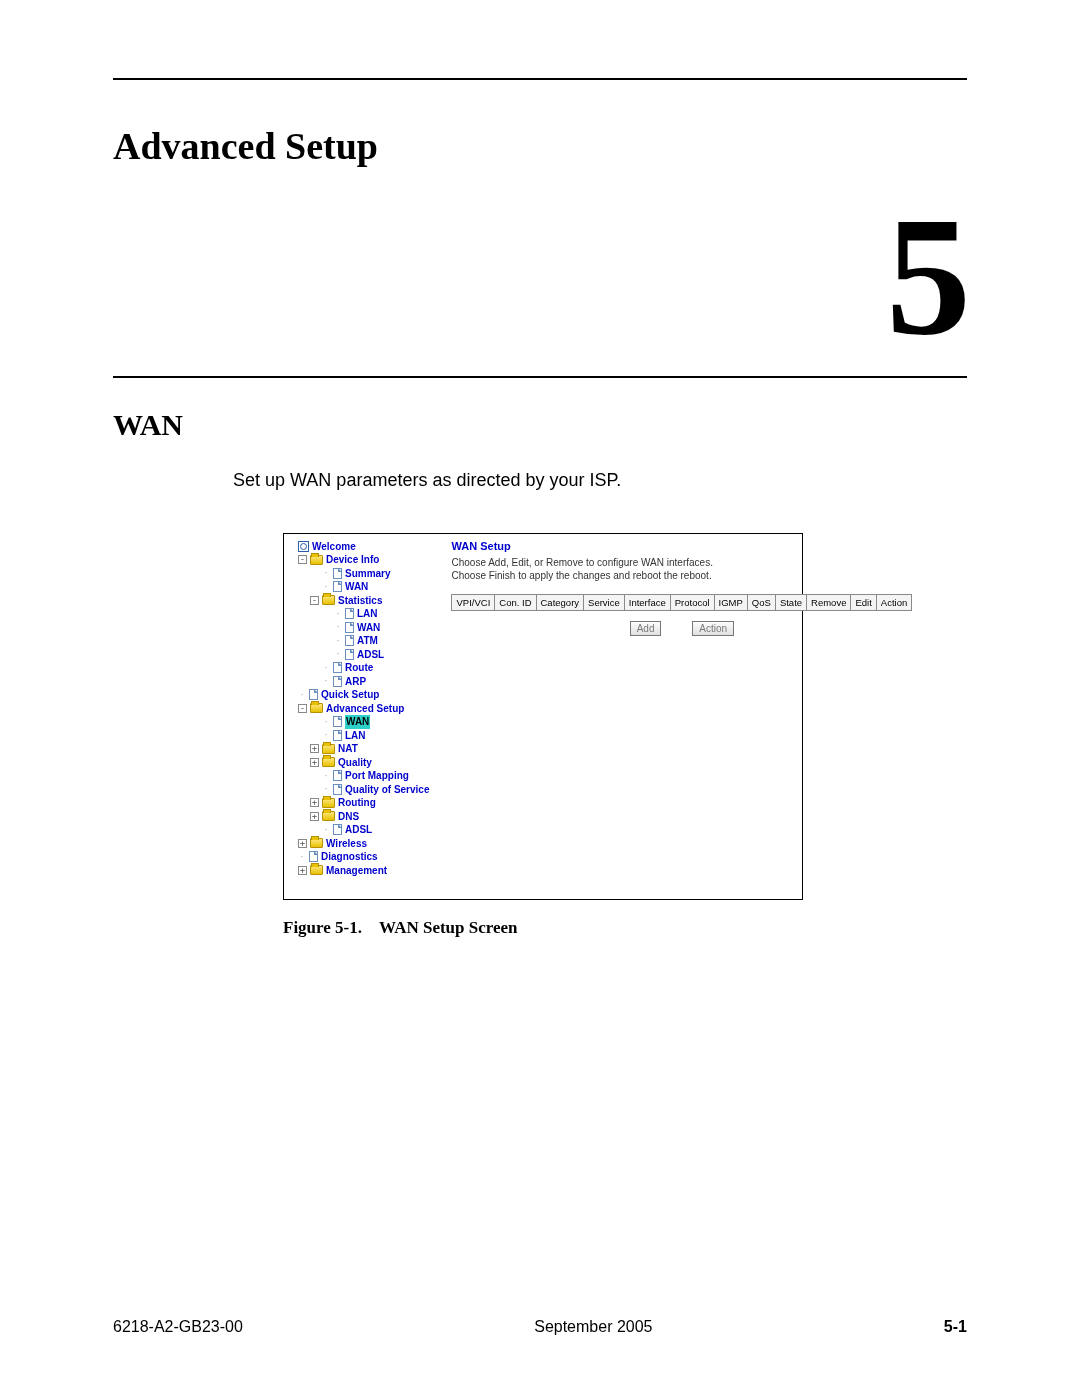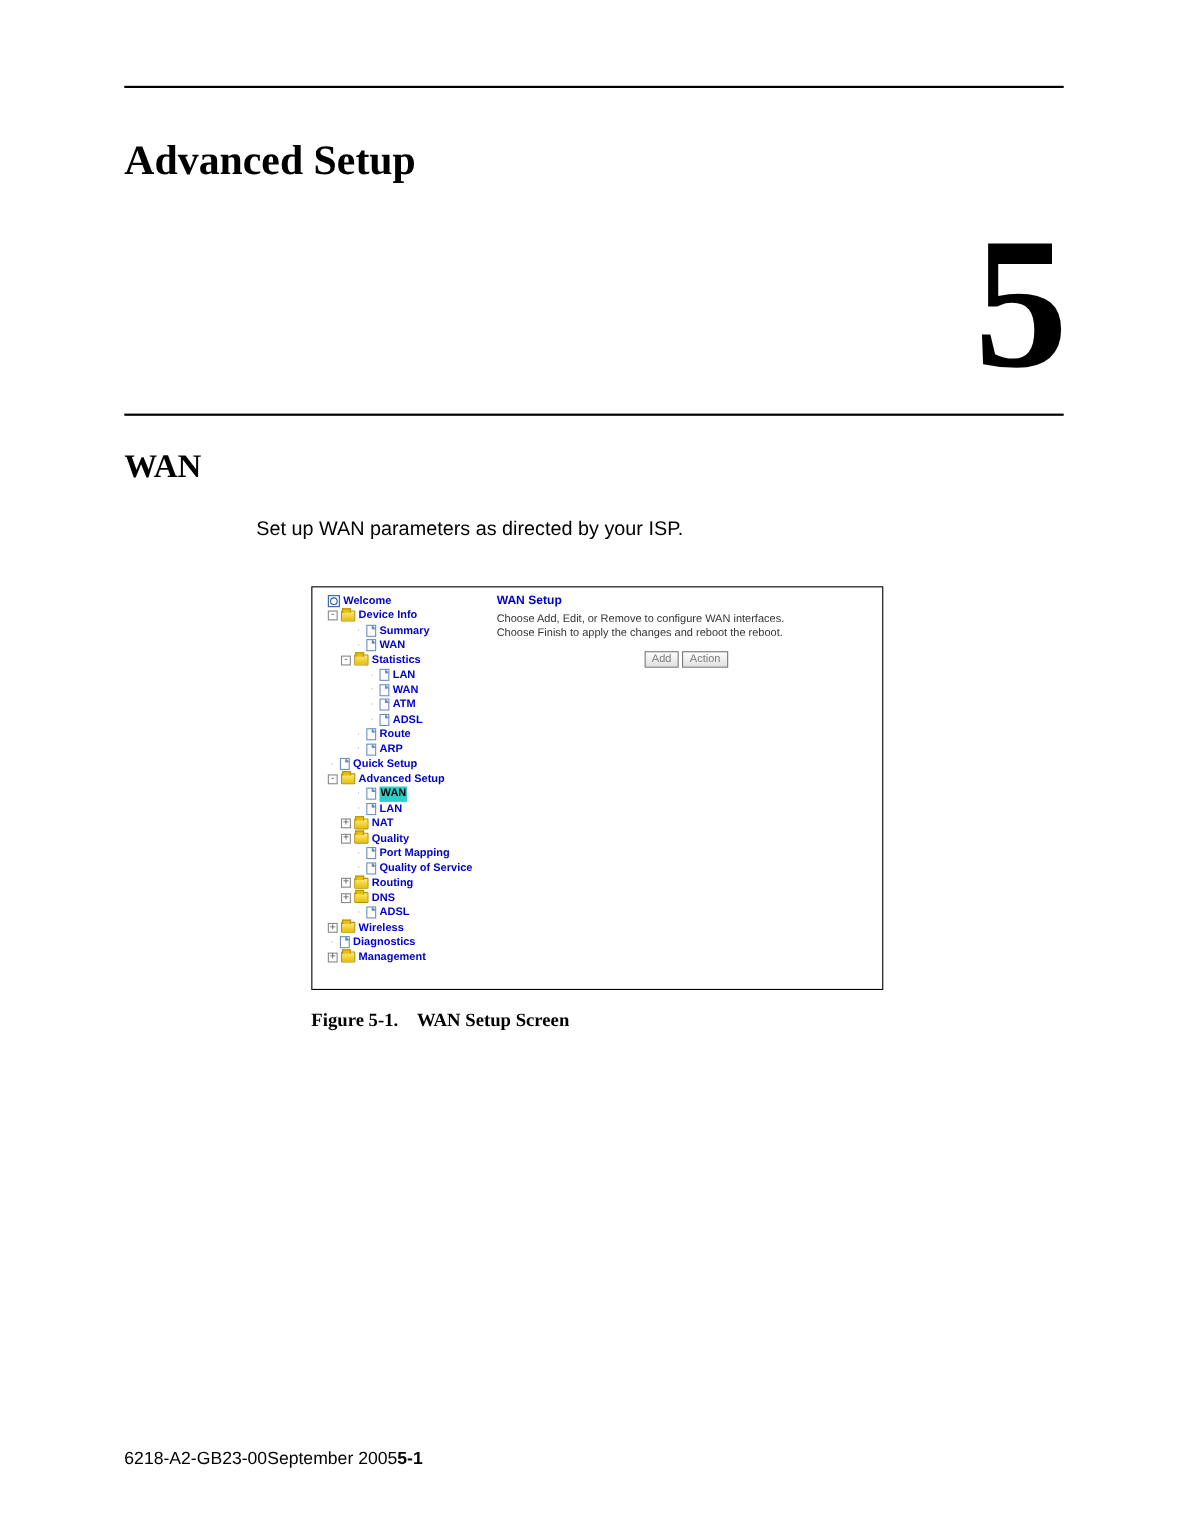--- a/index.html
+++ b/index.html
@@ -113,28 +113,28 @@
     white-space:nowrap;
   }
   .btnrow { text-align:center; margin-top:10px; }
   .btn {
     display:inline-block;
     border:1px solid #777;
     padding:1px 6px;
     font-size:10px;
     background: linear-gradient(#fdfdfd,#e0e0e0);
     color:#7a7a7a;
-    margin: 0 0;
+    margin: 0 14px;
   }
   
   .footer {
     position: absolute;
     bottom: 62px;
     left: 113px; right: 113px;
-    display:flex; 
+    display:flex; justify-content:space-between;
     font-family: Arial, Helvetica, sans-serif;
     font-size: 16px;
   }
   .footer .pn { font-weight: bold; }
 </style>
 </head>
 <body>
 
 <hr class="hr">
 
@@ -274,20 +274,38 @@
         <span class="toggle">+</span>
         <span class="icon folder-open"></span>
         <a>Management</a>
       </div>
   </div>
 
   <div class="panel">
     <div class="panel-title">WAN Setup</div>
     <div class="panel-text">Choose Add, Edit, or Remove to configure WAN interfaces.</div>
     <div class="panel-text">Choose Finish to apply the changes and reboot the reboot.</div>
+    <table class="wan-table">
+      <tbody>
+          <tr>
+        <th>VPI/VCI</th>
+        <th>Con. ID</th>
+        <th>Category</th>
+        <th>Service</th>
+        <th>Interface</th>
+        <th>Protocol</th>
+        <th>IGMP</th>
+        <th>QoS</th>
+        <th>State</th>
+        <th>Remove</th>
+        <th>Edit</th>
+        <th>Action</th>
+      </tr>
+    </tbody>
+      </table>
     <div class="btnrow">
       <span class="btn">Add</span>
       <span class="btn">Action</span>
     </div>
   </div>
 
 </div>
 
 <p class="figure-caption">
   <span>Figure 5-1.</span>&nbsp;&nbsp;&nbsp;&nbsp;<span>WAN Setup Screen</span>

